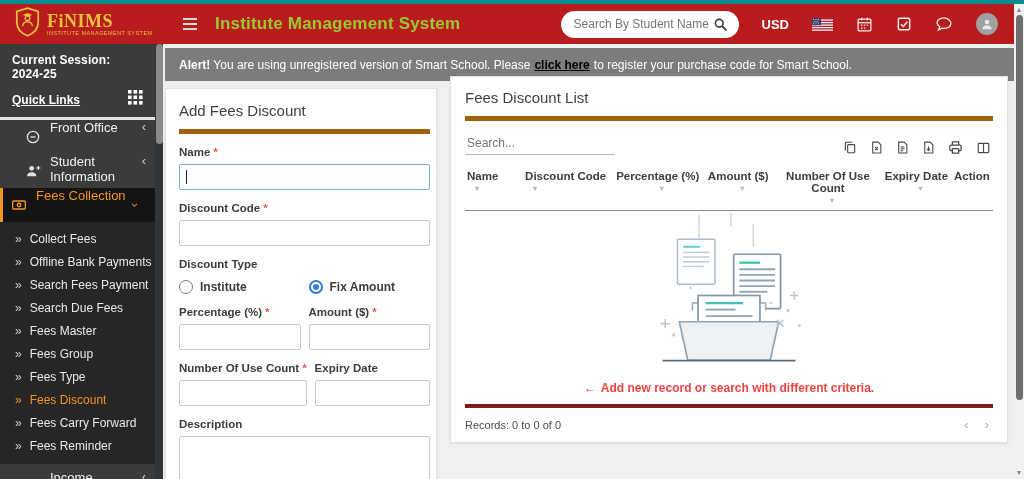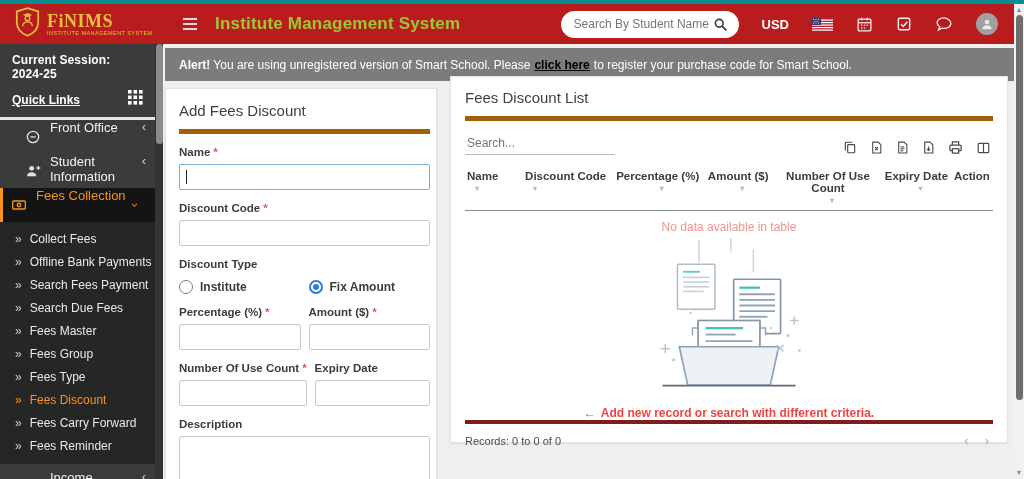--- a/index.html
+++ b/index.html
@@ -432,21 +432,20 @@
             <th><span>Discount Code</span><span class="sort">▾</span></th>
             <th class="th-c"><span>Percentage (%)</span><span class="sort">▾</span></th>
             <th class="th-c"><span>Amount ($)</span><span class="sort">▾</span></th>
             <th class="th-c"><span>Number Of Use Count</span><span class="sort">▾</span></th>
             <th class="th-c"><span>Expiry Date</span><span class="sort">▾</span></th>
             <th class="th-c"><span>Action</span></th>
           </tr>
         </thead>
       </table>
 
-      <div class="empty-text">No data available in table</div>
 
       <div class="illus">
         <svg width="180" height="150" viewBox="0 0 190 160">
           <g stroke="#ccd4dc" stroke-width="1.5">
             <line x1="63" y1="2" x2="63" y2="26"></line>
               <line x1="97" y1="0" x2="97" y2="14"></line>
               <line x1="121" y1="12" x2="121" y2="36"></line>
               <line x1="58" y1="62" x2="58" y2="78"></line>
           </g>
           <g>

